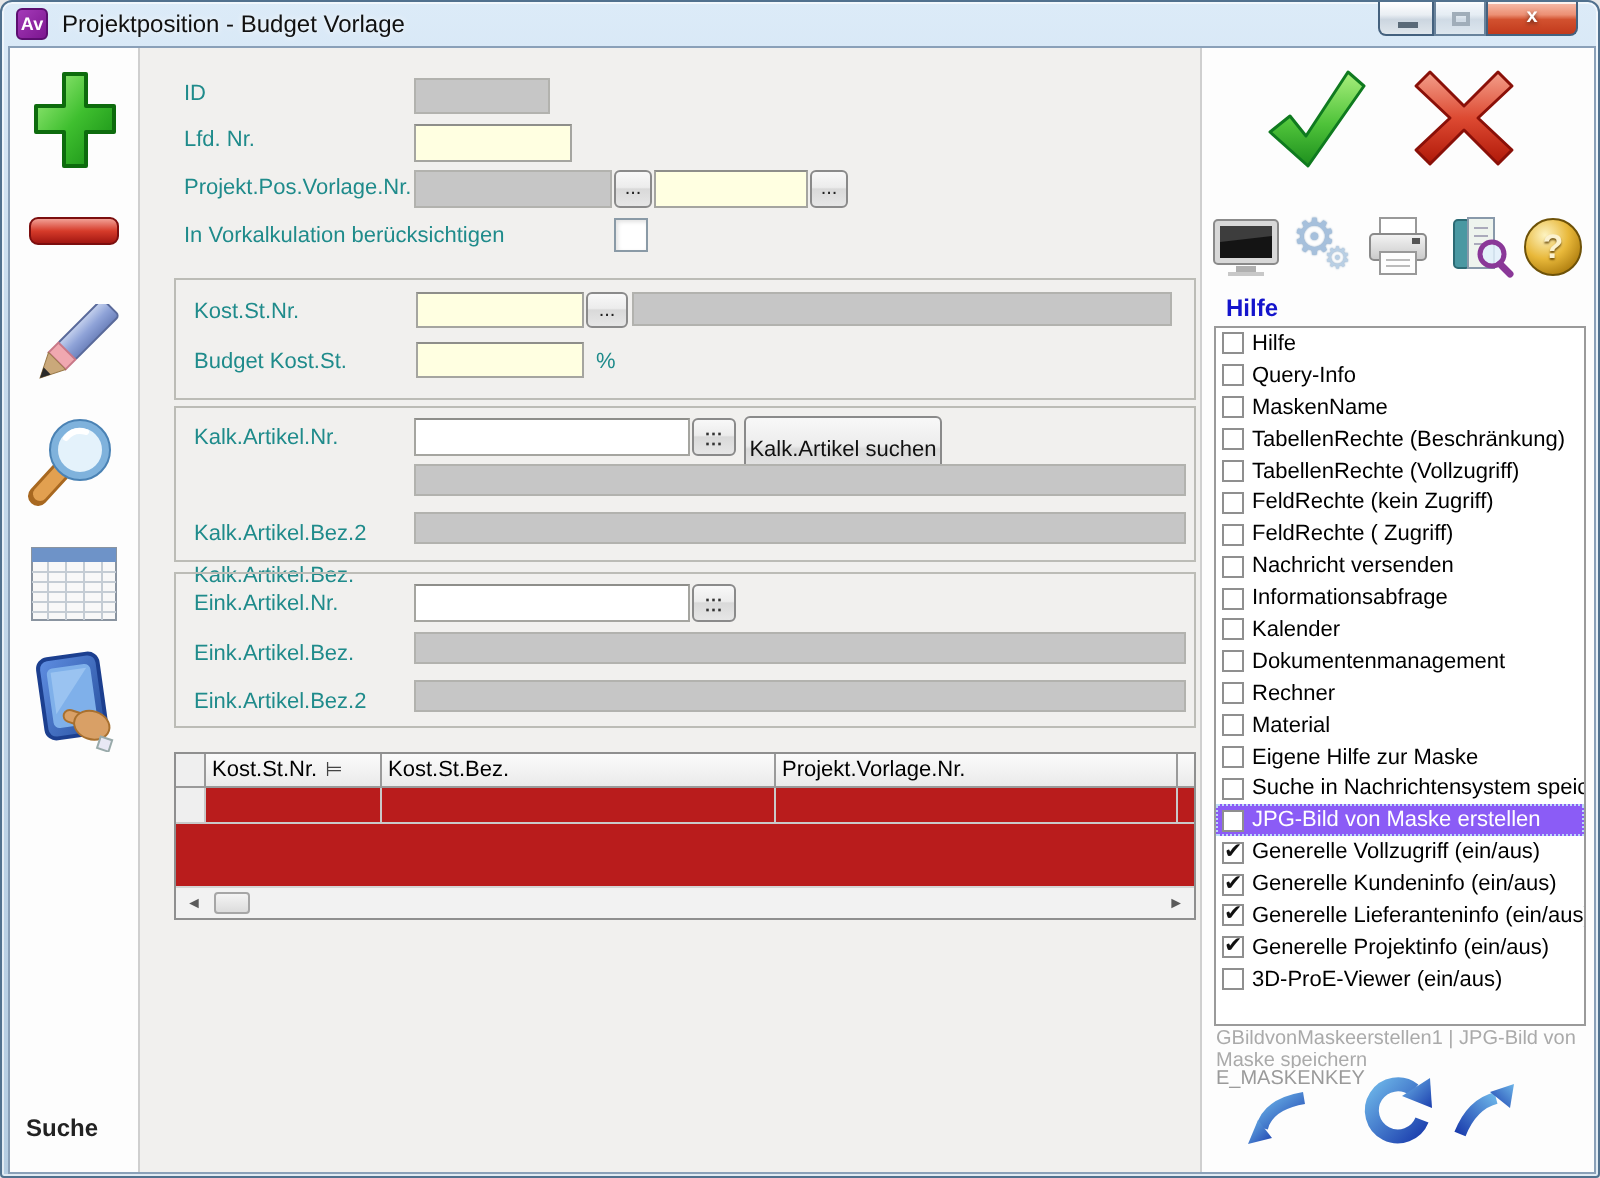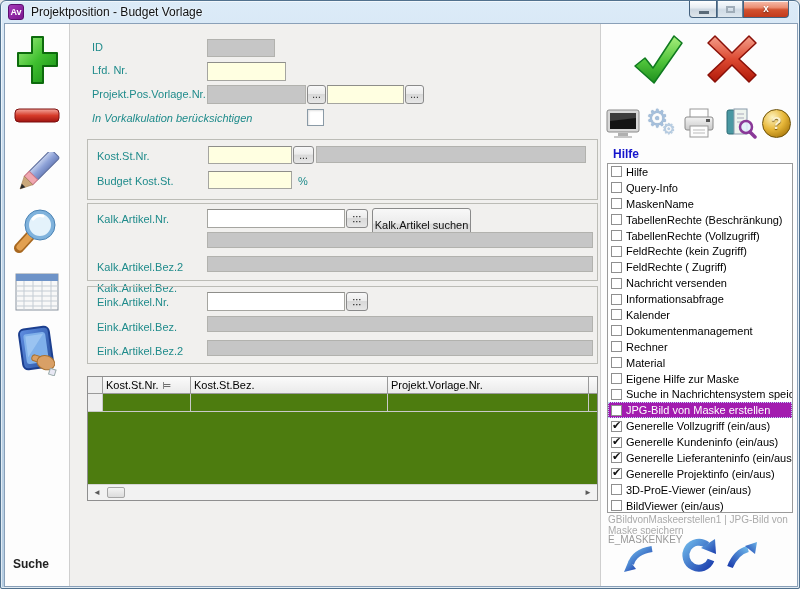--- a/index.html
+++ b/index.html
@@ -46,22 +46,22 @@
     font-size:10px; line-height:9px; text-align:center; color:#222; cursor:pointer; }
   .pushbtn { position:absolute; border:1px solid #8a8a8a; border-radius:3px;
     background:linear-gradient(#f8f8f8,#ececec 45%,#dadada 50%,#e8e8e8);
     font-size:11px; text-align:center; color:#111; cursor:pointer; }
   .gridbtn::before { content:"···\A···"; white-space:pre; display:block;
     font-size:9px; line-height:5px; margin-top:3px; font-weight:bold; color:#333; }
   .groupbox { position:absolute; border:1px solid #bcbcb6; }
   .checkbox { position:absolute; width:17px; height:17px; background:#fff;
     border:1px solid #8a9aa6; box-shadow:inset 1px 1px 2px rgba(0,0,0,.12); }
   
-  .grid-table { position:absolute; left:82px; top:352px; width:511px; height:125px;
-    background:#4d7c0f; border:1px solid #8f8f8f; }
+  .grid-table { position:absolute; left:82px; top:352px; width:511px; height:84px;
+    background:#b91c1c; border:1px solid #8f8f8f; }
   .gt-header { display:flex; height:17px; background:#f1f1f1; border-bottom:1px solid #9a9a9a; }
   .gt-hcell { border-right:1px solid #9a9a9a; font-size:11px; color:#000; padding:2px 3px 0 3px;
     overflow:hidden; white-space:nowrap; background:linear-gradient(#fbfbfb,#eaeaea); }
   .gt-row { display:flex; height:18px; border-bottom:1px solid #c9c9c9; }
   .gt-cell { border-right:1px solid #c9c9c9; font-size:11px; }
   .w-sel { width:15px; background:#efefef; }
   .w-c1 { width:88px; } .w-c2 { width:197px; } .w-c3 { width:201px; } .w-fill { flex:1; border-right:none; }
   .sortglyph { font-size:10px; color:#444; margin-left:4px; }
   .hscroll { position:absolute; left:0; right:0; bottom:0; height:16px; background:#f2f2f2;
     border-top:1px solid #d5d5d5; }
@@ -72,21 +72,21 @@
   .hilfe-title { position:absolute; left:608px; top:123px; font-size:12px; font-weight:bold; color:#1414cc; }
   .helplist { position:absolute; left:602px; top:139px; width:186px; height:350px;
     background:#fff; border:1px solid #9a9a9a; overflow:hidden; }
   .hitem { display:flex; align-items:center; height:15.9px; padding-left:3px; gap:4px;
     white-space:nowrap; overflow:hidden; }
   .hcb { flex:0 0 auto; width:11px; height:11px; background:#fff; border:1px solid #8f8f8f;
     position:relative; }
   .hitem.checked .hcb::after { content:"✔"; position:absolute; left:0px; top:-3px;
     font-size:11px; color:#111; }
   .hlabel { font-size:11px; color:#000; }
-  .hitem.selected { background:#a21caf; outline:1px dotted #bcd9f7; outline-offset:-1px; }
+  .hitem.selected { background:#8b5cf6; outline:1px dotted #bcd9f7; outline-offset:-1px; }
   .hitem.selected .hlabel { color:#fff; }
   .statusline { position:absolute; left:603px; width:186px; font-size:10px; color:#aaa;
     line-height:10.5px; white-space:nowrap; overflow:hidden; }
   .statuskey { color:#9a9a9a; }
   
   .icon { position:absolute; }
   .helpball { position:absolute; width:29px; height:29px; border-radius:50%;
     background:radial-gradient(circle at 35% 28%, #fdf3c0, #e8b83a 45%, #b07f10 80%, #7e5a06);
     border:1px solid #6e5208; color:#fbf2d0; font-weight:bold; font-size:17px;
     text-align:center; line-height:28px; text-shadow:0 1px 1px rgba(90,60,0,.8); }
@@ -212,21 +212,21 @@
 
     <div class="lbl" style="left:87px;top:40px;">Lfd. Nr.</div>
     <input class="inp yellow" style="left: 202px; top: 38px; width: 79px; height: 19px;" value="">
 
     <div class="lbl" style="left:87px;top:64px;">Projekt.Pos.Vorlage.Nr.</div>
     <input class="inp gray" style="left: 202px; top: 61px; width: 99px; height: 19px;" readonly="" value="">
     <button class="smallbtn" style="left:302px;top:61px;width:19px;height:19px;">...</button>
     <input class="inp yellow" style="left: 322px; top: 61px; width: 77px; height: 19px;" value="">
     <button class="smallbtn" style="left:400px;top:61px;width:19px;height:19px;">...</button>
 
-    <div class="lbl" style="left:87px;top:88px;font-style:italic;">In Vorkalkulation berücksichtigen</div>
+    <div class="lbl" style="left:87px;top:88px;">In Vorkalkulation berücksichtigen</div>
     <div class="checkbox" style="left:302px;top:85px;"></div>
 
     <div class="groupbox" style="left:82px;top:115px;width:511px;height:61px;"></div>
     <div class="lbl" style="left:92px;top:126px;">Kost.St.Nr.</div>
     <input class="inp yellow" style="left: 203px; top: 122px; width: 84px; height: 18px;" value="">
     <button class="smallbtn" style="left:288px;top:122px;width:21px;height:18px;">...</button>
     <input class="inp gray" style="left: 311px; top: 122px; width: 270px; height: 17px;" readonly="" value="">
     <div class="lbl" style="left:92px;top:151px;">Budget Kost.St.</div>
     <input class="inp yellow" style="left: 203px; top: 147px; width: 84px; height: 18px;" value="">
     <div class="lbl" style="left:293px;top:151px;">%</div>
@@ -421,24 +421,20 @@
     <span class="hlabel">Generelle Lieferanteninfo (ein/aus)</span>
   </div>
         <div class="hitem checked">
     <span class="hcb"></span>
     <span class="hlabel">Generelle Projektinfo (ein/aus)</span>
   </div>
         <div class="hitem">
     <span class="hcb"></span>
     <span class="hlabel">3D-ProE-Viewer (ein/aus)</span>
   </div>
-        <div class="hitem">
-    <span class="hcb"></span>
-    <span class="hlabel">BildViewer (ein/aus)</span>
-  </div>
       </div>
 
     <div class="statusline" style="top:491px;">GBildvonMaskeerstellen1 | JPG-Bild von</div>
     <div class="statusline" style="top:502px;height:8px;">Maske speichern</div>
     <div class="statusline statuskey" style="top:511px;">E_MASKENKEY</div>
 
     <div class="icon" style="left:618px;top:521px;width:30px;height:28px;">
       <svg width="30" height="28" viewBox="0 0 30 28">
         <defs>
             <linearGradient id="ab1" x1="0" y1="0" x2="1" y2="1">

